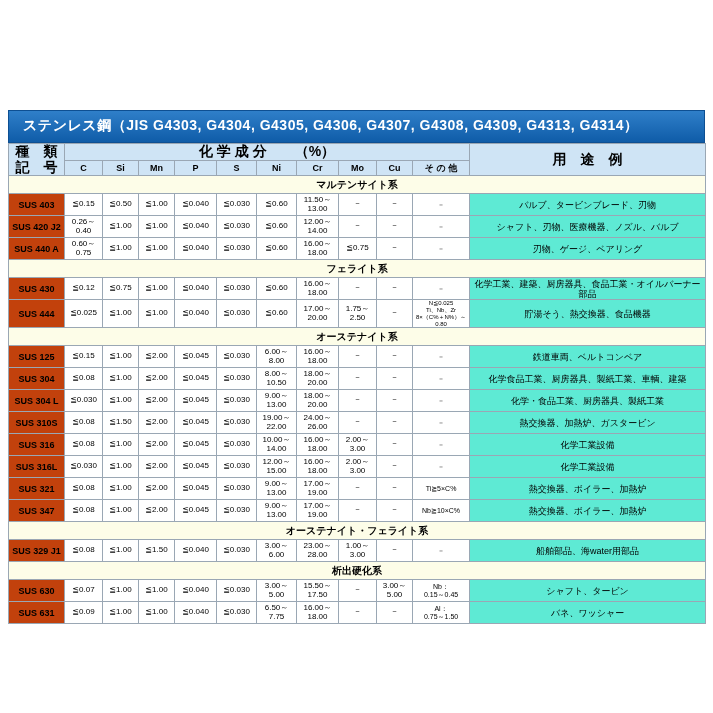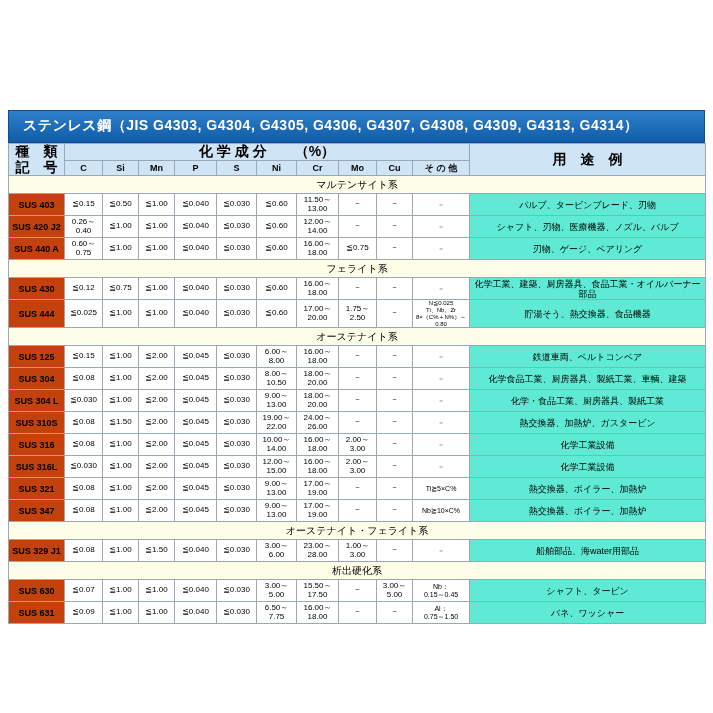--- a/index.html
+++ b/index.html
@@ -59,21 +59,21 @@
   }
   .hdr-tall {
     background: #cfe4f5;
     font-weight: bold;
     font-size: 14px;
     margin-left: 43px;
   }
   .grp {
     background: #fdfde8;
     text-align: left;
-    font-weight: normal;
+    font-weight: bold;
     font-size: 10px;
     padding-left: 6px;
     height: 17px;
   }
   .grade {
     text-align: left;
     padding-left: 6px;
     font-size: 9px;
     font-weight: bold;
     background: #c2410c;

